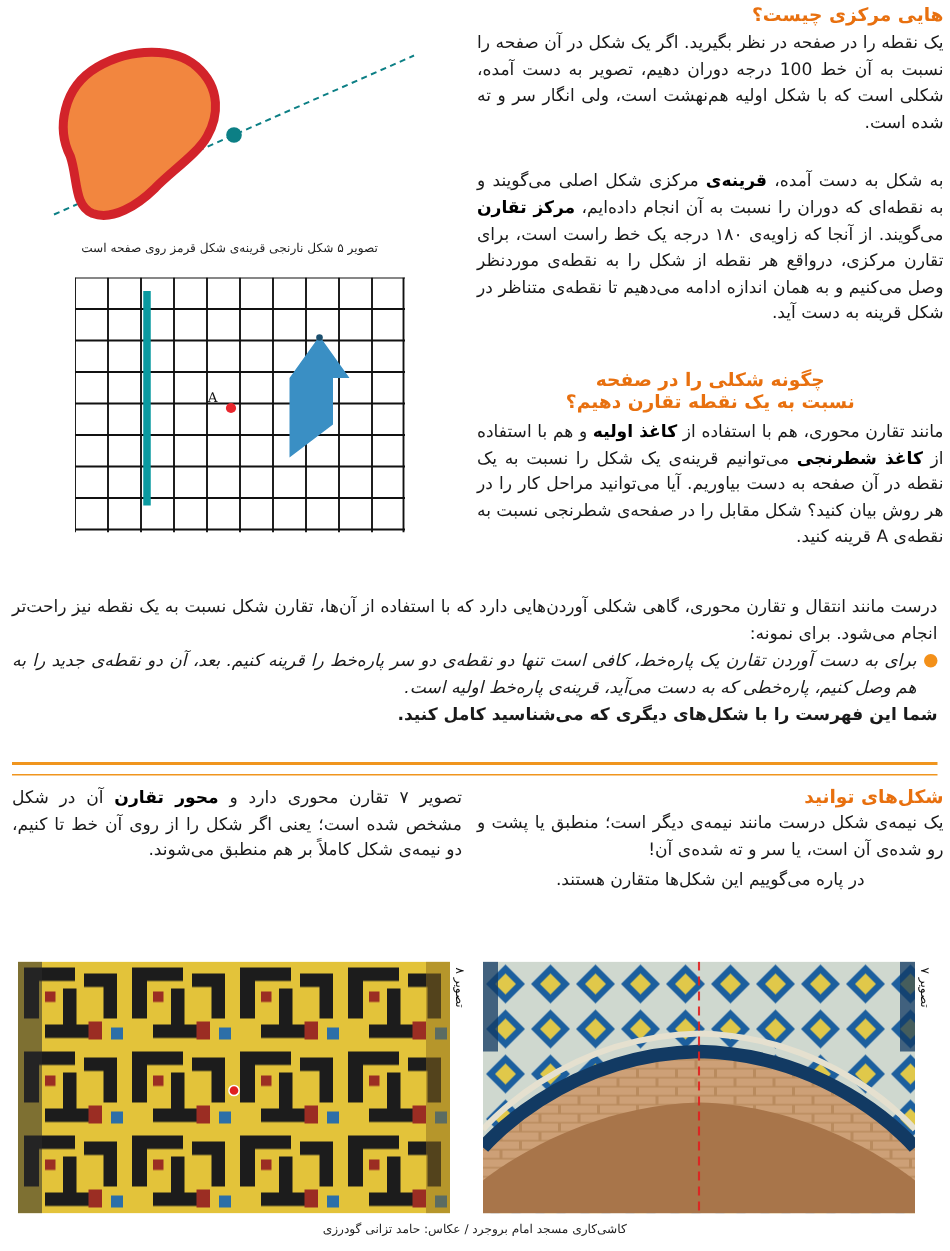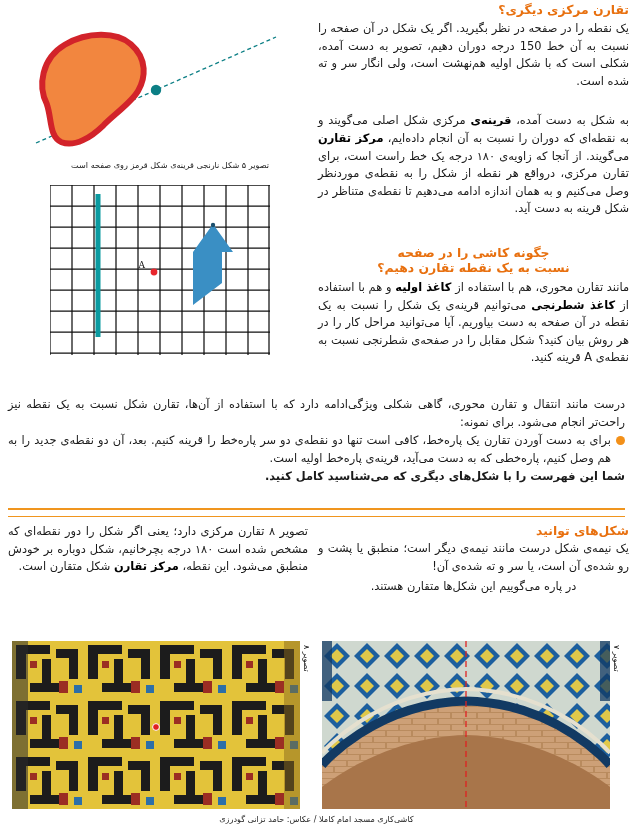--- a/index.html
+++ b/index.html
@@ -48,35 +48,35 @@
   #col-right-mid{
     position:absolute;left:318px;top:245px;width:311px;
   }
   #col-right-mid .head-orange{margin:0;line-height:15px;text-align:center;}
   #col-right-mid p{margin:4px 0 0 0;}
 
   
   #fig5{
     position:absolute;left:8px;top:4px;width:300px;height:150px;
   }
-  #cap5{position:absolute;left:20px;top:160px;width:300px;}
+  #cap5{position:absolute;left:3px;top:160px;width:300px;}
 
   
   #fig6{
     position:absolute;left:50px;top:185px;width:220px;height:170px;
   }
   #cap6{position:absolute;left:0px;top:364px;width:320px;}
 
   
   #full-para{
     position:absolute;left:8px;top:396px;width:617px;
   }
   #full-para p{margin:0;}
   #full-para p + p{margin-top:1px;}
-  .bullet-line{position:relative;padding-right:14px;}
+  .bullet-line{position:relative;padding-right:14px;font-style:italic;}
   .bullet{
     position:absolute;right:0;top:4px;
     width:9px;height:9px;border-radius:50%;
     background:#f39019;
   }
 
   
   .rule{
     position:absolute;height:2px;background:#f0951e;
   }
@@ -144,27 +144,27 @@
                C 72 131, 55 140, 42 134
                C 30 128, 34 110, 30 95 Z" transform="translate(296,148) rotate(176 76 84)" fill="#d2232a" stroke="#f2863f" stroke-width="6" stroke-linejoin="round"></path>
 
       <circle cx="148" cy="86" r="5.2" fill="#0c7f85"></circle>
     </svg>
   </div>
 
   <div id="cap5" class="caption">تصویر ۵ شکل نارنجی قرینه‌ی شکل قرمز روی صفحه است</div>
 
   <div id="col-right-top">
-    <div class="head-orange">تقارن مرکزی دیگری؟</div>
-    <p class="body-txt">یک نقطه را در صفحه در نظر بگیرید. اگر یک شکل در آن صفحه را نسبت به آن خط 150 درجه دوران دهیم، تصویر به دست آمده، شکلی است که با شکل اولیه هم‌نهشت است، ولی انگار سر و ته شده است.</p>
+    <div class="head-orange">هایی مرکزی چیست؟</div>
+    <p class="body-txt">یک نقطه را در صفحه در نظر بگیرید. اگر یک شکل در آن صفحه را نسبت به آن خط 100 درجه دوران دهیم، تصویر به دست آمده، شکلی است که با شکل اولیه هم‌نهشت است، ولی انگار سر و ته شده است.</p>
     <p class="body-txt">به شکل به دست آمده، <b class="bold">قرینه‌ی</b> مرکزی شکل اصلی می‌گویند و به نقطه‌ای که دوران را نسبت به آن انجام داده‌ایم، <b class="bold">مرکز تقارن</b> می‌گویند. از آنجا که زاویه‌ی ۱۸۰ درجه یک خط راست است، برای تقارن مرکزی، درواقع هر نقطه از شکل را به نقطه‌ی موردنظر وصل می‌کنیم و به همان اندازه ادامه می‌دهیم تا نقطه‌ی متناظر در شکل قرینه به دست آید.</p>
   </div>
 
   <div id="col-right-mid">
-    <div class="head-orange">چگونه کاشی را در صفحه</div>
+    <div class="head-orange">چگونه شکلی را در صفحه</div>
     <div class="head-orange">نسبت به یک نقطه تقارن دهیم؟</div>
     <p class="body-txt">مانند تقارن محوری، هم با استفاده از <b class="bold">کاغذ اولیه</b> و هم با استفاده از <b class="bold">کاغذ شطرنجی</b> می‌توانیم قرینه‌ی یک شکل را نسبت به یک نقطه در آن صفحه به دست بیاوریم. آیا می‌توانید مراحل کار را در هر روش بیان کنید؟ شکل مقابل را در صفحه‌ی شطرنجی نسبت به نقطه‌ی A قرینه کنید.</p>
   </div>
 
   <div id="fig6">
     <svg width="220" height="170" viewBox="0 0 220 170">
       <g stroke="#111111" stroke-width="1.25">
         <line x1="0" y1="0" x2="220" y2="0"></line>
         <line x1="0" y1="21" x2="220" y2="21"></line>
         <line x1="0" y1="42" x2="220" y2="42"></line>
@@ -193,39 +193,39 @@
 
       <circle cx="163" cy="40" r="2.2" fill="#1b4f6e"></circle>
 
       <circle cx="104" cy="87" r="3.4" fill="#e8262d"></circle>
       <text x="95" y="83" font-size="9" fill="#111" font-family="DejaVu Serif, serif">A</text>
     </svg>
   </div>
 
 
   <div id="full-para">
-    <p class="body-txt">درست مانند انتقال و تقارن محوری، گاهی شکلی ویژگی‌ادامه دارد که با استفاده از آن‌ها، تقارن شکل نسبت به یک نقطه نیز راحت‌تر انجام می‌شود. برای نمونه:</p>
+    <p class="body-txt">درست مانند انتقال و تقارن محوری، گاهی شکلی آوردن‌هایی دارد که با استفاده از آن‌ها، تقارن شکل نسبت به یک نقطه نیز راحت‌تر انجام می‌شود. برای نمونه:</p>
     <p class="body-txt bullet-line">
       <span class="bullet"></span>
       <span>برای به دست آوردن تقارن یک پاره‌خط، کافی است تنها دو نقطه‌ی دو سر پاره‌خط را قرینه کنیم. بعد، آن دو نقطه‌ی جدید را به هم وصل کنیم، پاره‌خطی که به دست می‌آید، قرینه‌ی پاره‌خط اولیه است.</span>
     </p>
     <p class="body-txt" style="text-align:right;font-weight:bold;">شما این فهرست را با شکل‌های دیگری که می‌شناسید کامل کنید.</p>
   </div>
 
   <div class="rule" id="rule1"></div>
   <div class="rule" id="rule2"></div>
 
   <div id="col-lower-right">
     <div class="head-orange">شکل‌های توانید</div>
     <p class="body-txt">یک نیمه‌ی شکل درست مانند نیمه‌ی دیگر است؛ منطبق یا پشت و رو شده‌ی آن است، یا سر و ته شده‌ی آن!</p>
     <p class="body-txt" style="text-align:center;">در پاره می‌گوییم این شکل‌ها متقارن هستند.</p>
   </div>
 
   <div id="col-lower-left">
-    <p class="body-txt">تصویر ۸ تقارن مرکزی دارد؛ یعنی اگر شکل را دور نقطه‌ای که مشخص شده است ۱۸۰ درجه بچرخانیم، شکل دوباره بر خودش منطبق می‌شود. این نقطه، <b class="bold">مرکز تقارن</b> شکل متقارن است.</p>
+    <p class="body-txt">تصویر ۷ تقارن محوری دارد و <b class="bold">محور تقارن</b> آن در شکل مشخص شده است؛ یعنی اگر شکل را از روی آن خط تا کنیم، دو نیمه‌ی شکل کاملاً بر هم منطبق می‌شوند.</p>
   </div>
 
   <div class="photo" id="photo8">
     <svg width="288" height="168" viewBox="0 0 288 168" preserveAspectRatio="none">
       <defs>
         <pattern id="kufic" x="0" y="0" width="72" height="56" patternUnits="userSpaceOnUse">
           <rect width="72" height="56" fill="#e3c33a"></rect>
           <rect x="4" y="4" width="10" height="34" fill="#1c1c1c"></rect>
           <rect x="4" y="4" width="34" height="9" fill="#1c1c1c"></rect>
           <rect x="30" y="18" width="9" height="30" fill="#1c1c1c"></rect>
@@ -271,15 +271,15 @@
       <path d="M 0 112 C 0 112, 52 50, 144 48 C 236 50, 288 112, 288 112" fill="none" stroke="#e5e0cf" stroke-width="4"></path>
 
       <line x1="144" y1="0" x2="144" y2="168" stroke="#e02020" stroke-width="1.4" stroke-dasharray="6,4" opacity="0.9"></line>
 
       <rect x="0" y="0" width="10" height="60" fill="#123a63" opacity="0.75"></rect>
       <rect x="278" y="0" width="10" height="60" fill="#123a63" opacity="0.75"></rect>
     </svg>
   </div>
   <div class="vlabel" id="vlabel7">تصویر ۷</div>
 
-  <div id="cap-bottom" class="caption">کاشی‌کاری مسجد امام کاملا / عکاس: حامد تزانی گودرزی</div>
+  <div id="cap-bottom" class="caption">کاشی‌کاری مسجد امام بروجرد / عکاس: حامد تزانی گودرزی</div>
 
 </div>
 
 </body></html>

